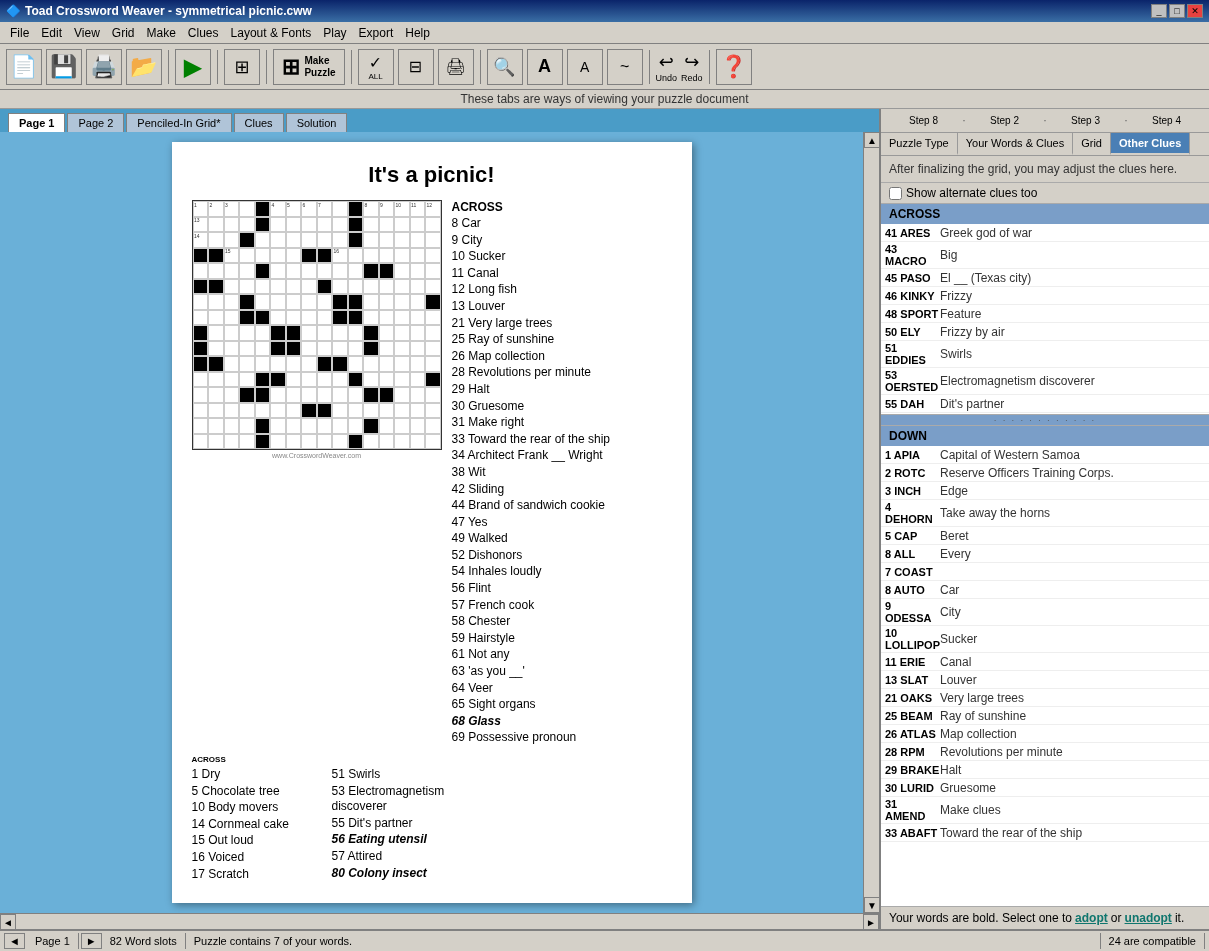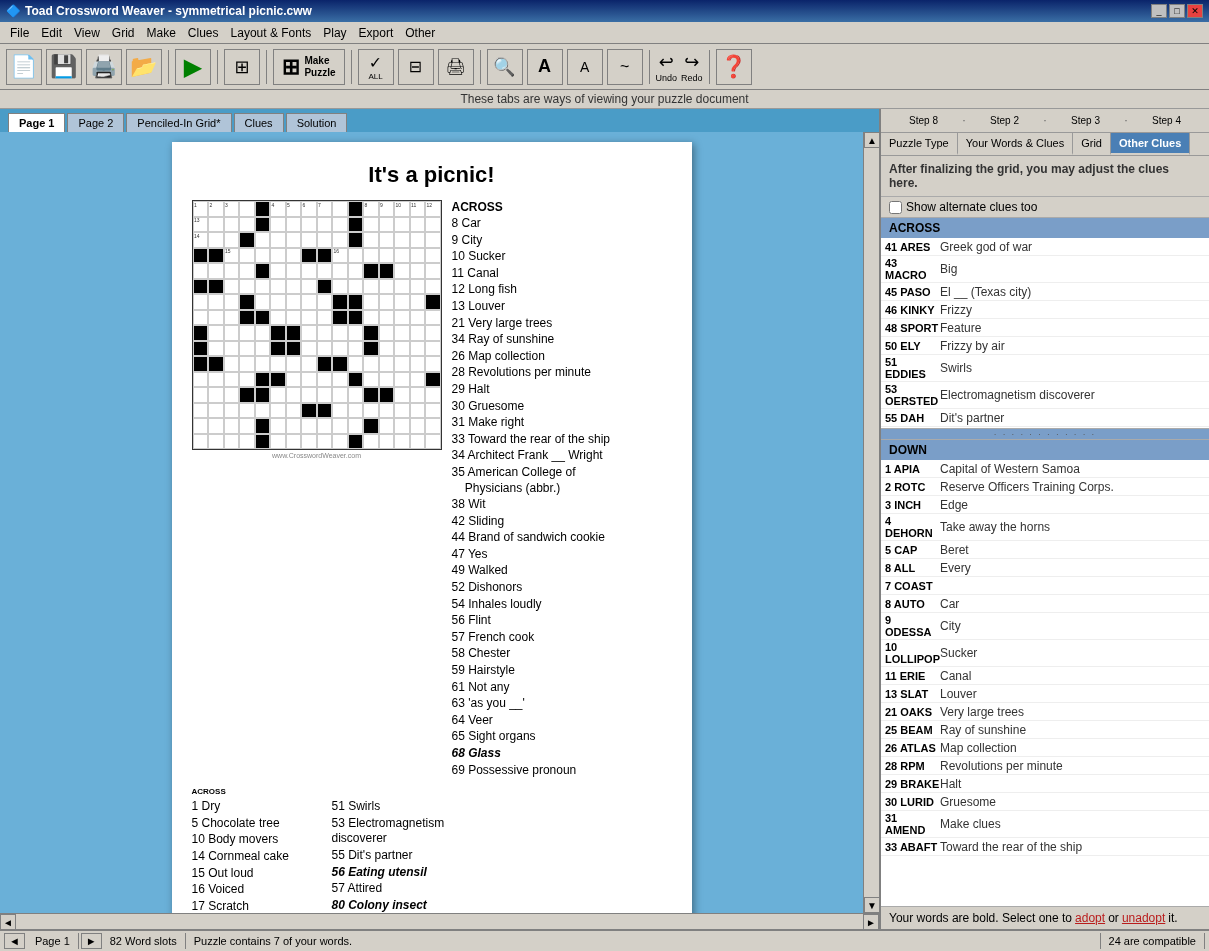--- a/index.html
+++ b/index.html
@@ -160,21 +160,20 @@
       font-weight: bold;
     }
     .right-tab:last-child { background: #4a7fb5; color: white; }
     
     
     .clue-desc {
       padding: 6px 8px;
       font-size: 11px;
       color: #333;
       border-bottom: 1px solid #aaa;
-      font-weight: bold;
     }
     .show-alt-row {
       display: flex;
       align-items: center;
       gap: 4px;
       padding: 3px 8px;
       font-size: 11px;
       border-bottom: 1px solid #aaa;
     }
     
@@ -259,21 +258,21 @@
       background: #7a9ec8;
       border-top: 1px solid #aaa;
       border-bottom: 1px solid #aaa;
       display: flex;
       align-items: center;
       justify-content: center;
       cursor: ns-resize;
     }
     .divider-dots { color: #555; font-size: 8px; letter-spacing: 2px; }
     
-    .status-link { color: #b91c1c; text-decoration: underline; cursor: pointer; }
+    .status-link { color: #0f766e; text-decoration: underline; cursor: pointer; font-weight: bold; }
   </style>
 </head>
 <body>
 
 <div class="title-bar">
   <div class="title-bar-left">
     <span>🔷</span>
     <span>Toad Crossword Weaver  -  symmetrical picnic.cww</span>
   </div>
   <div class="title-bar-controls">
@@ -286,21 +285,21 @@
 <div class="menu-bar">
   <span class="menu-item">File</span>
   <span class="menu-item">Edit</span>
   <span class="menu-item">View</span>
   <span class="menu-item">Grid</span>
   <span class="menu-item">Make</span>
   <span class="menu-item">Clues</span>
   <span class="menu-item">Layout &amp; Fonts</span>
   <span class="menu-item">Play</span>
   <span class="menu-item">Export</span>
-  <span class="menu-item">Other</span>
+  <span class="menu-item">Help</span>
 </div>
 
 <div class="toolbar">
   <div class="tool-btn" style="font-size:22px;">📄</div>
   <div class="tool-btn" style="font-size:22px;">💾</div>
   <div class="tool-btn" style="font-size:22px;">🖨️</div>
   <div class="tool-btn" style="font-size:22px;">📂</div>
   <div class="tool-separator"></div>
   <div class="tool-btn" style="font-size:24px; color:green;">▶</div>
   <div class="tool-separator"></div>
@@ -631,29 +630,28 @@
 
             <div style="font-size:7.5px; flex:1;">
               <div style="font-weight:bold;margin-bottom:2px;">ACROSS</div>
               <div class="clue-item">8 Car</div>
               <div class="clue-item">9 City</div>
               <div class="clue-item">10 Sucker</div>
               <div class="clue-item">11 Canal</div>
               <div class="clue-item">12 Long fish</div>
               <div class="clue-item">13 Louver</div>
               <div class="clue-item">21 Very large trees</div>
-              <div class="clue-item">34 Ray of sunshine</div>
+              <div class="clue-item">25 Ray of sunshine</div>
               <div class="clue-item">26 Map collection</div>
               <div class="clue-item">28 Revolutions per minute</div>
               <div class="clue-item">29 Halt</div>
               <div class="clue-item">30 Gruesome</div>
               <div class="clue-item">31 Make right</div>
               <div class="clue-item">33 Toward the rear of the ship</div>
               <div class="clue-item">34 Architect Frank __ Wright</div>
-              <div class="clue-item">35 American College of<br>&nbsp;&nbsp;&nbsp;&nbsp;Physicians (abbr.)</div>
               <div class="clue-item">38 Wit</div>
               <div class="clue-item">42 Sliding</div>
               <div class="clue-item">44 Brand of sandwich cookie</div>
               <div class="clue-item">47 Yes</div>
               <div class="clue-item">49 Walked</div>
               <div class="clue-item">52 Dishonors</div>
               <div class="clue-item">54 Inhales loudly</div>
               <div class="clue-item">56 Flint</div>
               <div class="clue-item">57 French cook</div>
               <div class="clue-item">58 Chester</div>

